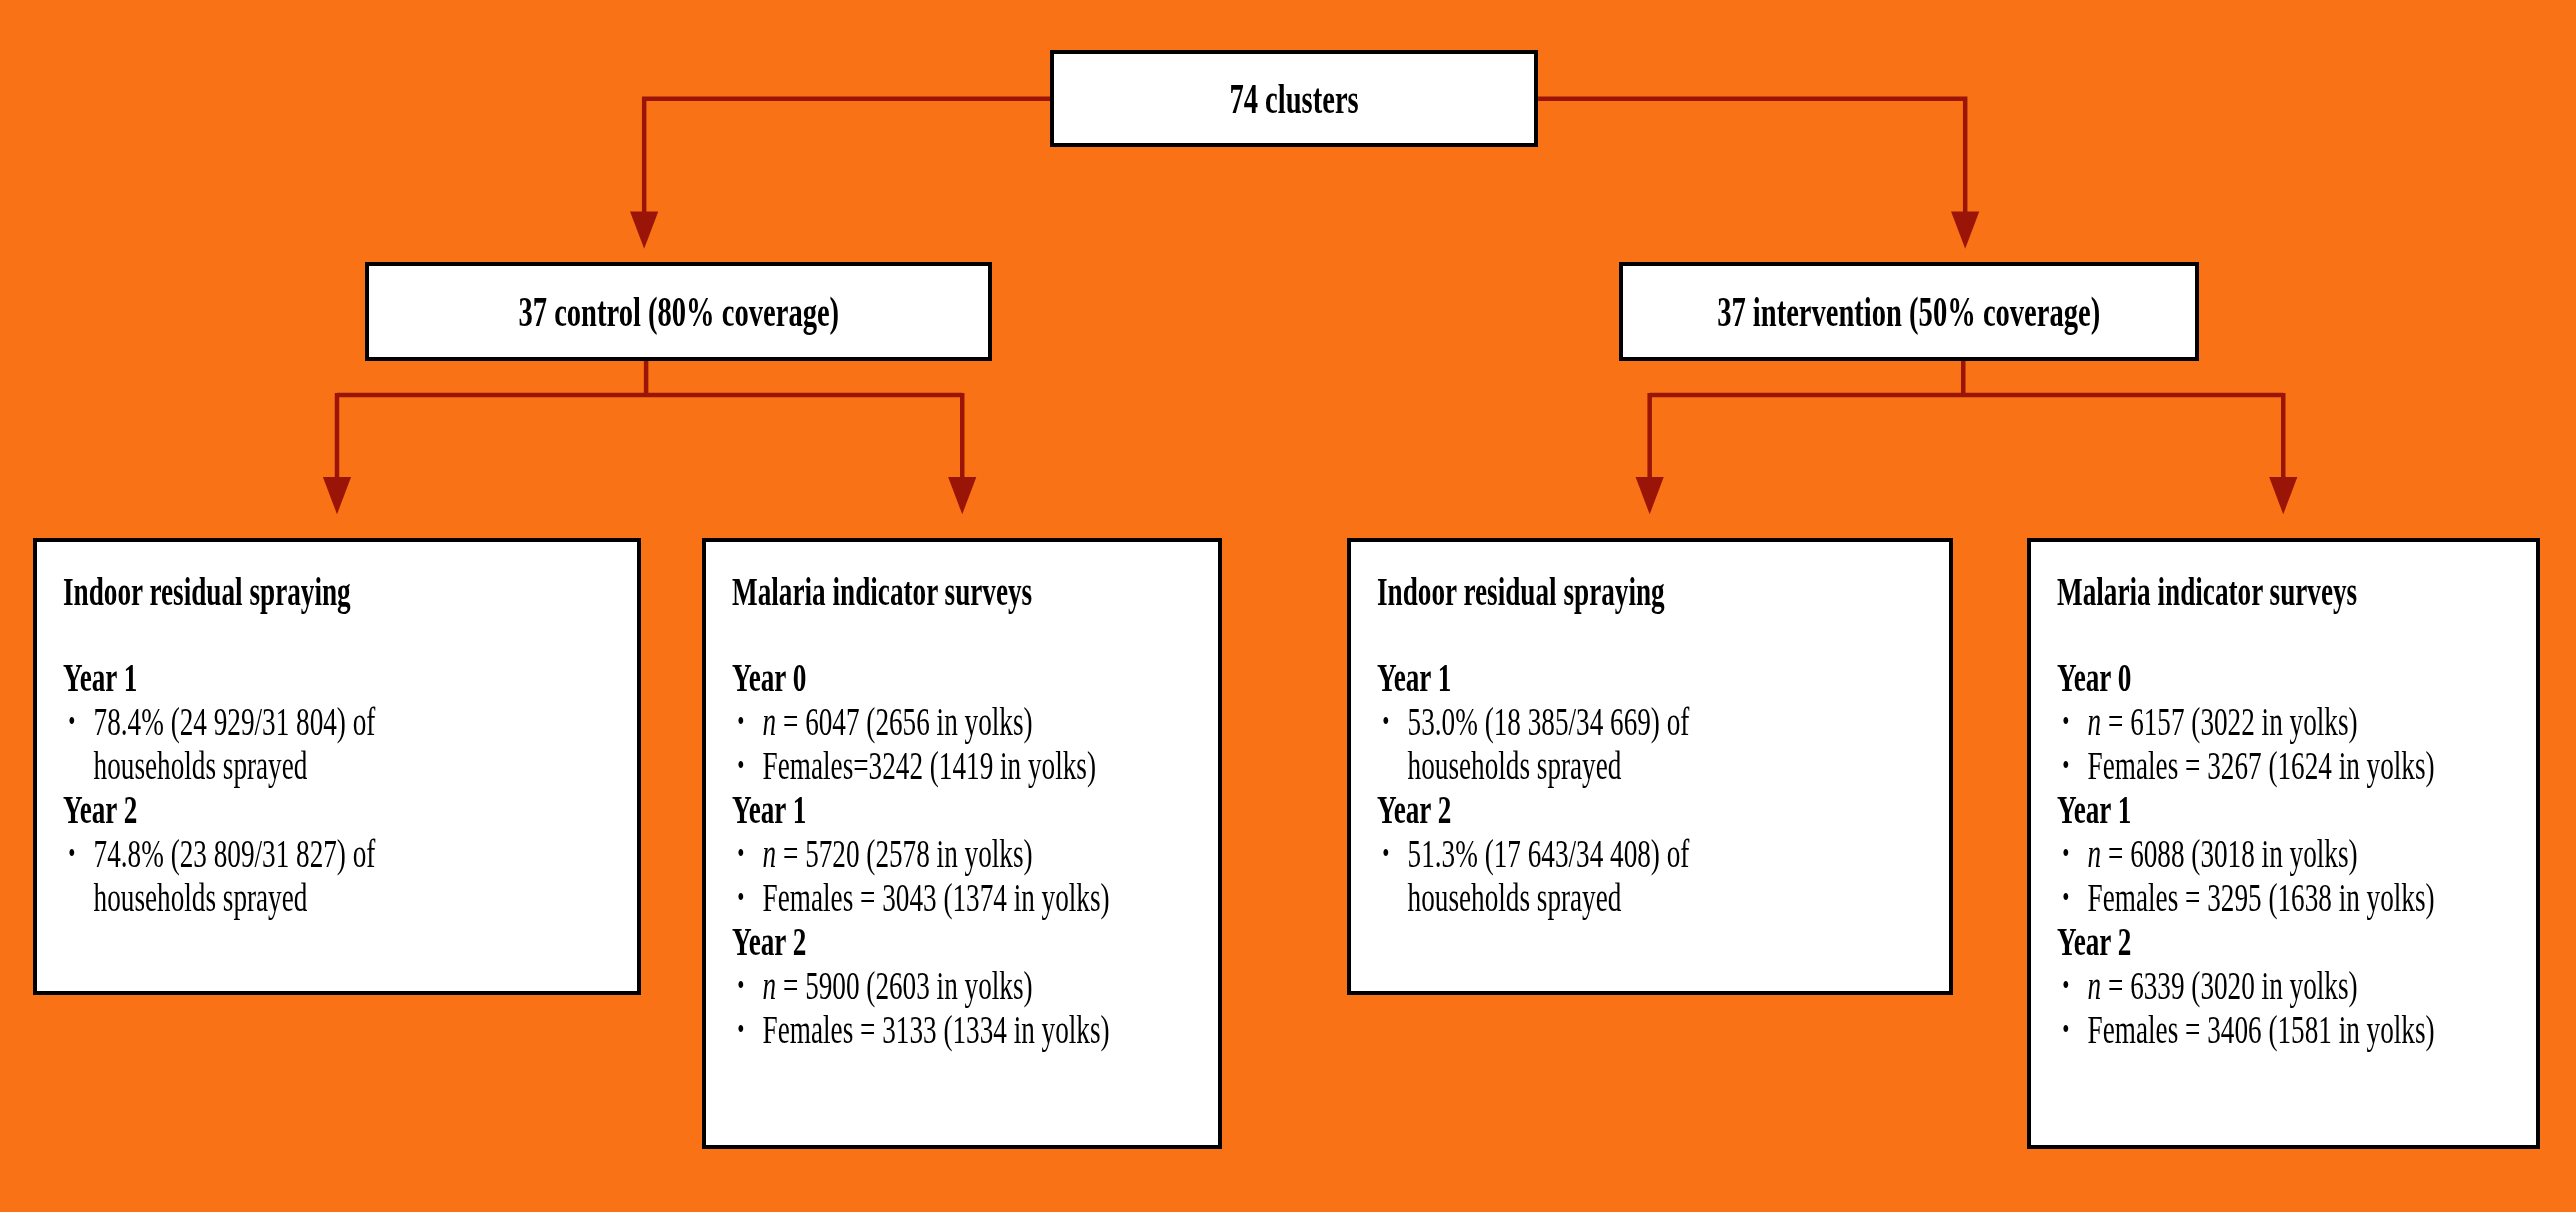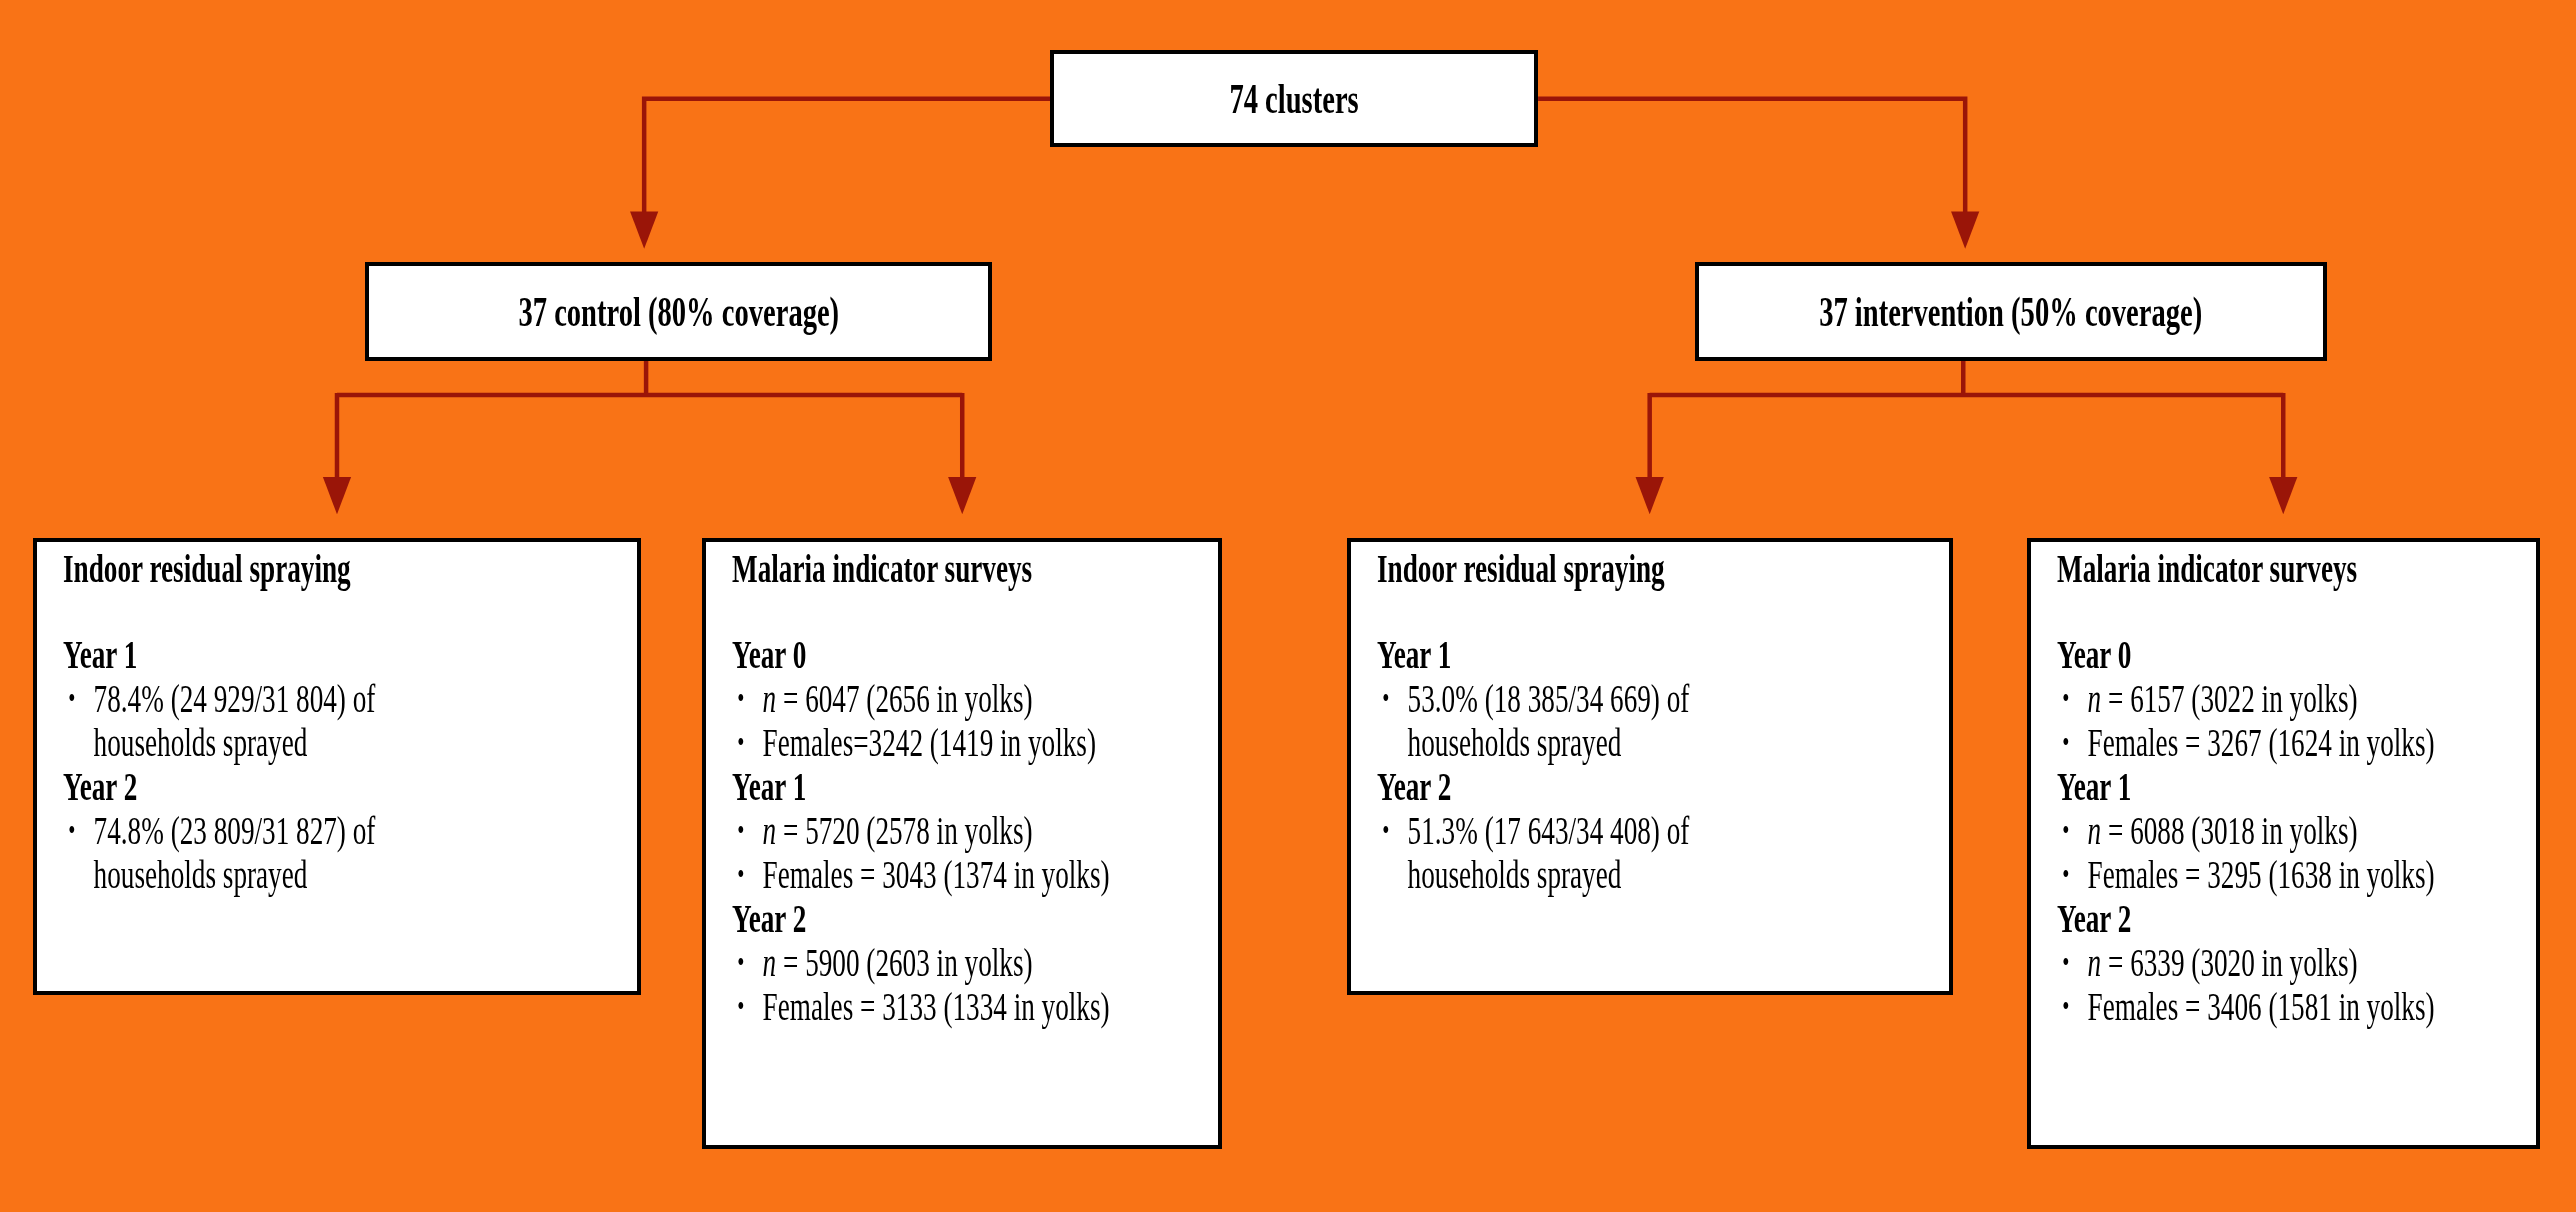--- a/index.html
+++ b/index.html
@@ -31,21 +31,21 @@
   .label-box .clabel{
     display:inline-block;
     font-weight:bold;
     font-size:42px;
     white-space:nowrap;
     transform:scaleX(0.68);
     transform-origin:50% 50%;
     letter-spacing:0px;
   }
   
-  .detail-box{padding:5px 26px;overflow:hidden;}
+  .detail-box{padding:28px 26px;overflow:hidden;}
   .detail-box .content{
     transform:scaleX(0.68);
     transform-origin:0 0;
     width:147%;
     font-size:40px;
     line-height:44px;
   }
   .box-title{
     font-weight:bold;
     margin-bottom:42px;
@@ -83,21 +83,21 @@
     <polygon class="arrowhead" points="3538,744 3582,744 3560,802"></polygon>
   </svg>
 
   <div class="node label-box" style="left:1050px;top:50px;width:488px;height:97px;">
     <span class="clabel">74 clusters</span>
   </div>
 
   <div class="node label-box" style="left:333px;top:262px;width:627px;height:99px;margin-left:32px;">
     <span class="clabel">37 control (80% coverage)</span>
   </div>
-  <div class="node label-box" style="left:1695px;top:262px;width:632px;height:99px;">
+  <div class="node label-box" style="left:1619px;top:262px;width:580px;height:99px;">
     <span class="clabel">37 intervention (50% coverage)</span>
   </div>
 
   <div class="node detail-box" style="left:33px;top:538px;width:608px;height:457px;">
     <div class="content">
       <div class="box-title">Indoor residual spraying</div>
       <div>
           <div class="line heading">Year 1</div>
           <div class="line bullet"><span class="dot">•</span>78.4% (24 929/31 804) of</div>
           <div class="line continuation">households sprayed</div>

